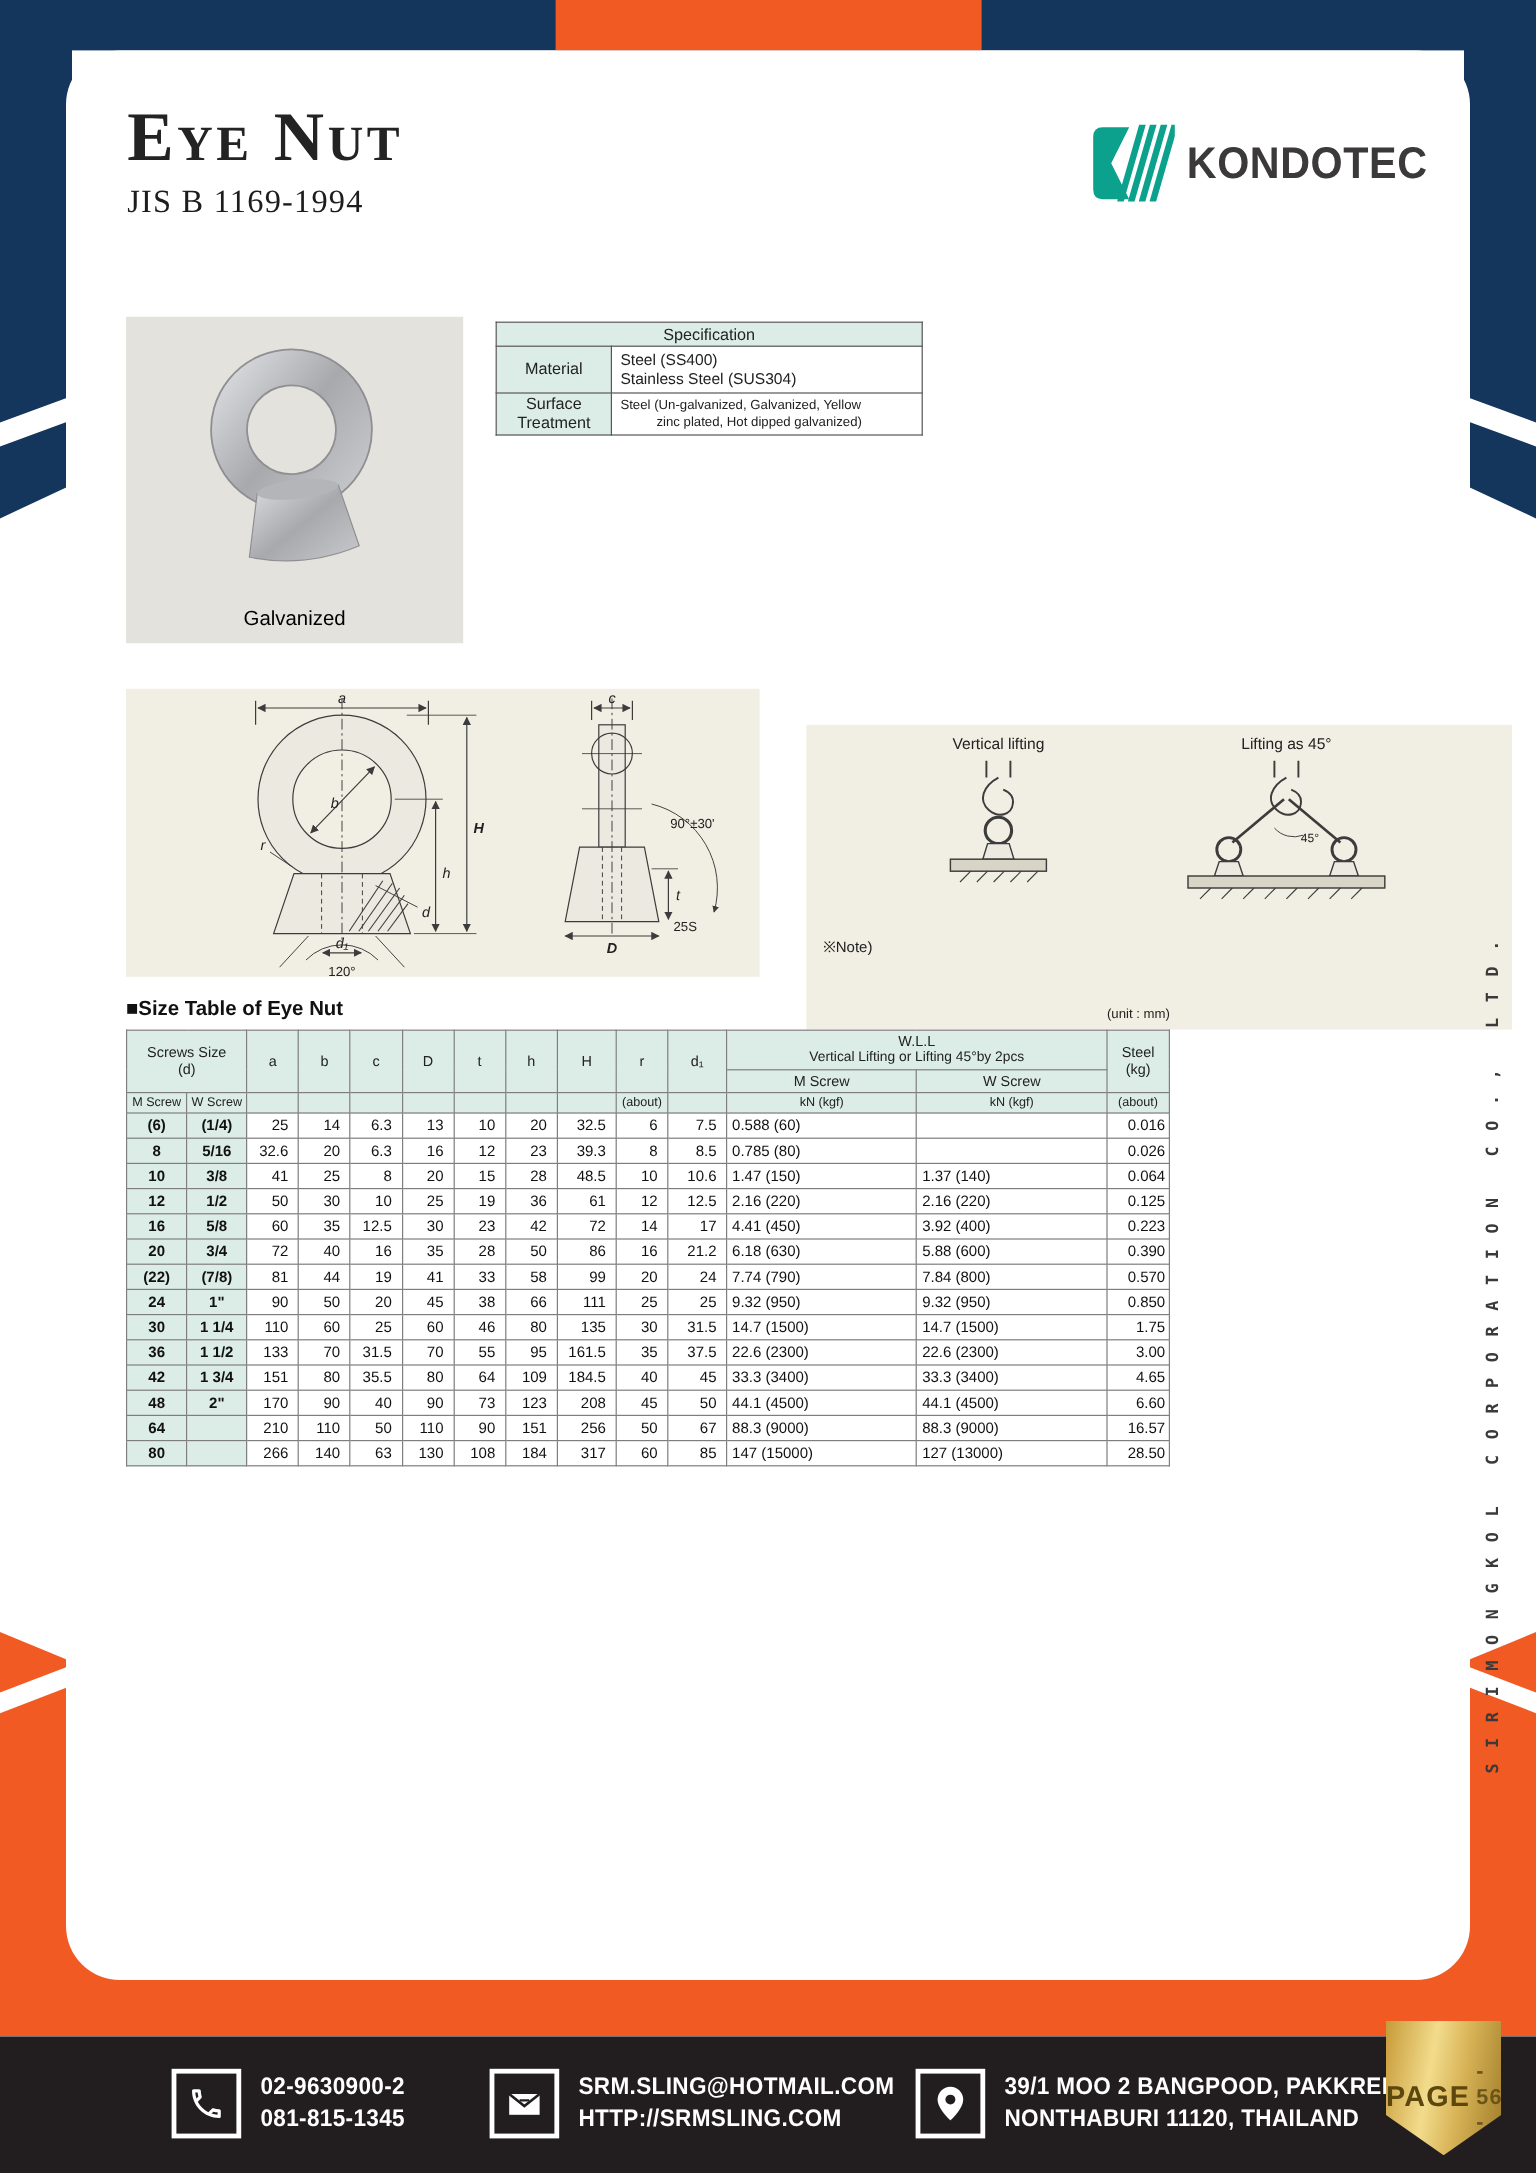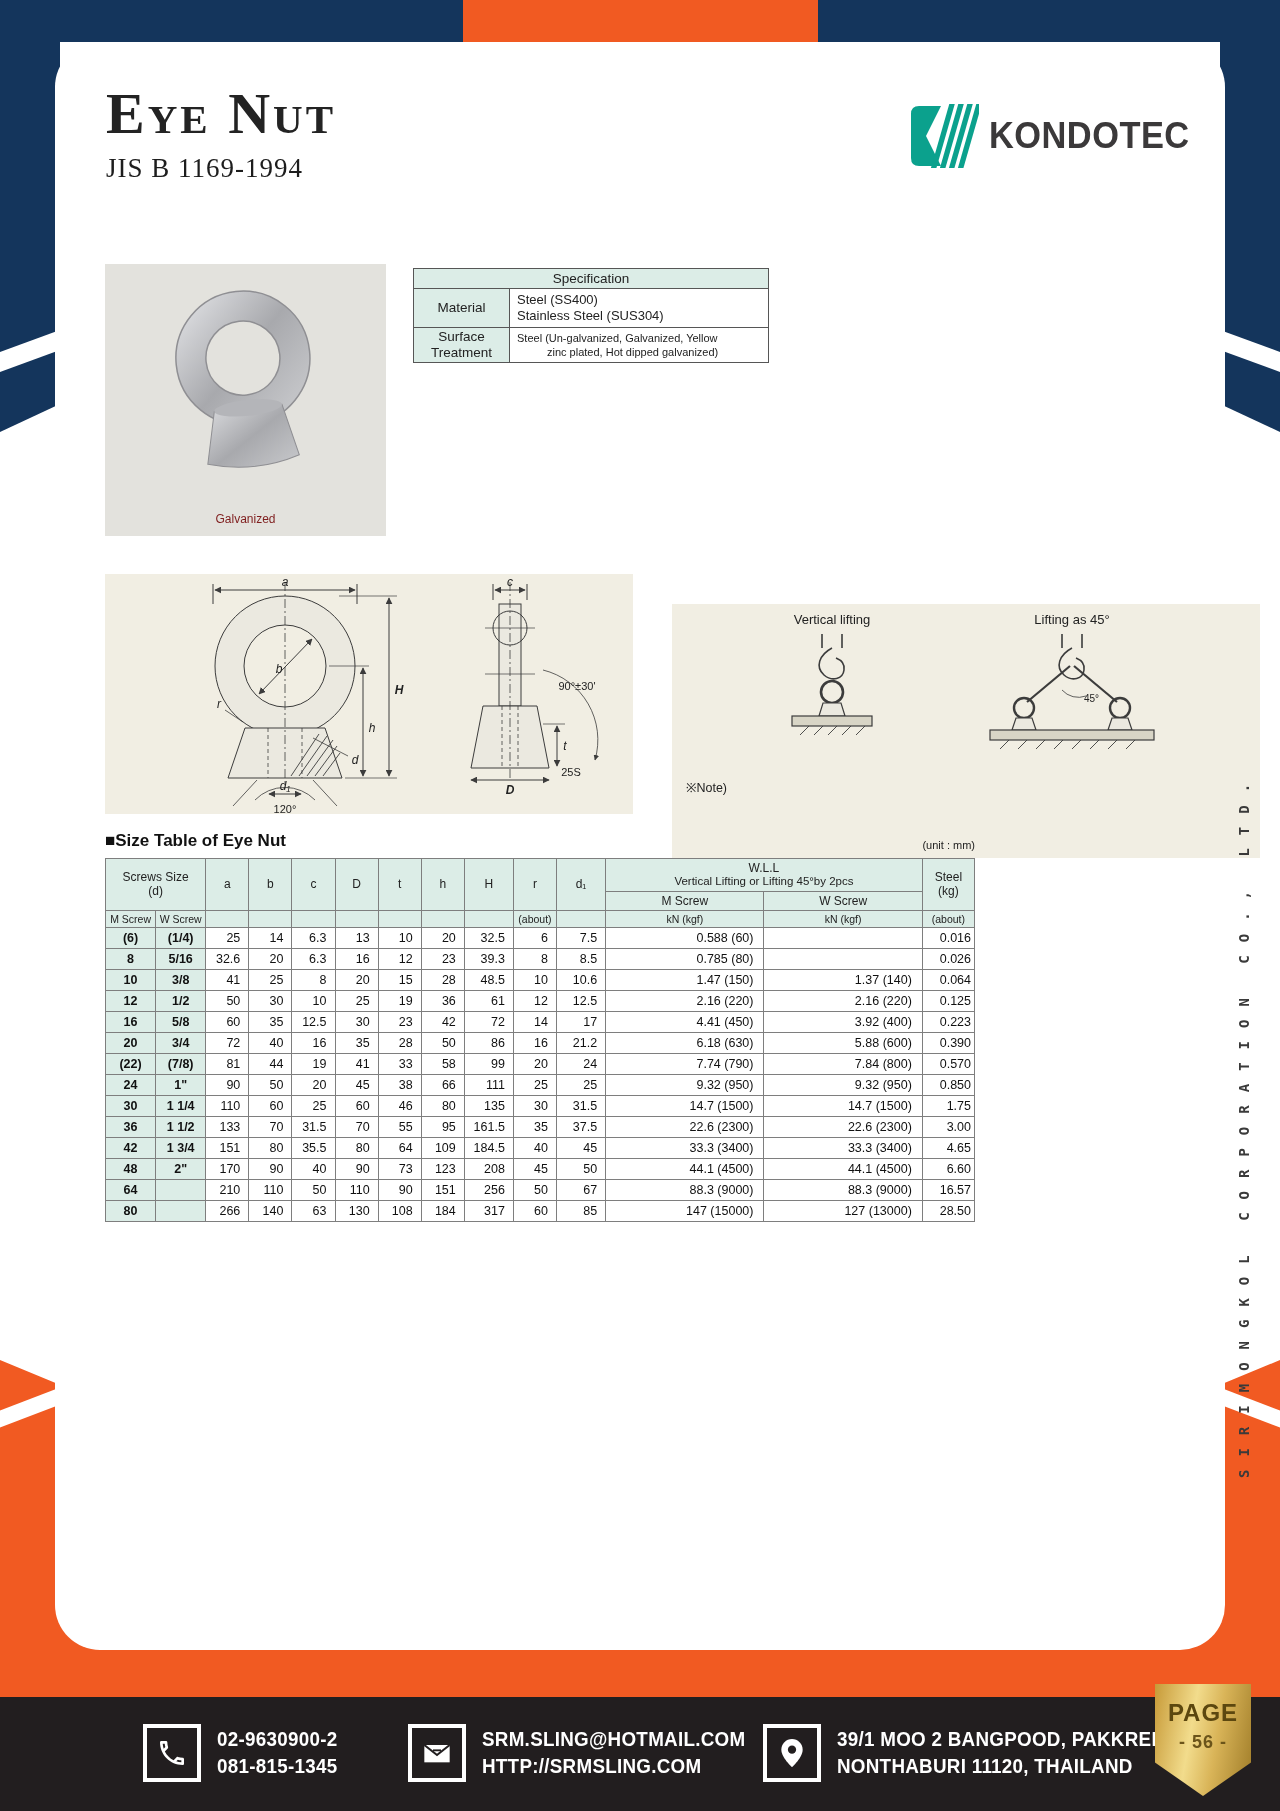--- a/index.html
+++ b/index.html
@@ -28,21 +28,21 @@
   
   .title-block{position:absolute;left:106px;top:84px;color:#232323}
   .page-title{font-family:"Liberation Serif",serif;font-variant:small-caps;font-weight:600;font-size:58px;letter-spacing:3px;line-height:1.05}
   .standard{font-family:"Liberation Serif",serif;font-size:27px;letter-spacing:1px;margin-top:8px;color:#1d1d1d}
   .logo{position:absolute;left:903px;top:98px;display:flex;align-items:center;gap:10px}
   .logo-text{font-size:37px;font-weight:800;color:#3b393a;letter-spacing:.5px;transform:scaleX(.93);transform-origin:left center}
 
   
   .photo{position:absolute;left:105px;top:264px;width:281px;height:272px;background:var(--photo-gray)}
   .photo svg{position:absolute;left:40px;top:14px}
-  .photo-caption{position:absolute;bottom:10px;width:100%;text-align:center;font-size:12px;color:#7f1d1d}
+  .photo-caption{position:absolute;bottom:10px;width:100%;text-align:center;font-size:17px;color:#000000}
 
   
   .spec{position:absolute;left:413px;top:268px;width:356px}
   .spec table{border-collapse:collapse;width:100%;font-size:13px;color:#222}
   .spec td{border:1px solid #565656}
   .spec .spec-head td{background:var(--table-teal);text-align:center;padding:2px;font-size:13.5px}
   .spec .spec-label{background:var(--table-teal);text-align:center;width:96px;font-size:13.5px;line-height:1.2}
   .spec .spec-val{padding:3px 7px;line-height:1.22}
   .spec .small{font-size:11px;line-height:1.3}
   .spec .indent{padding-left:30px}
@@ -63,38 +63,38 @@
   .unit-note{font-size:11px;color:#222}
   .size{position:absolute;left:105px;top:858px;width:870px}
   .size table{border-collapse:collapse;width:100%;font-size:12.5px;color:#111;table-layout:fixed}
   .size th,.size td{border:1px solid #7e7e7e}
   .size thead th{background:var(--table-teal);font-weight:normal;font-size:12px;line-height:1.18;padding:2px 1px;color:#222}
   .size thead .sub{font-size:10.5px}
   .size thead .wll2{font-size:11.5px}
   .size tbody td{padding:2.5px 4px;height:21px}
   .size td.screw{background:var(--table-teal);font-weight:bold;text-align:center;padding:2.5px 1px}
   .size td.dim{text-align:right;padding-right:8px}
-  .size td.wll{text-align:right;padding-right:10px}
+  .size td.wll{padding-right:10px}
   .size td.wt{text-align:right;padding-right:3px}
 
   
   .side-text{position:absolute;left:1236px;top:468px;height:1010px;writing-mode:vertical-rl;transform:rotate(180deg);
     font-family:"DejaVu Sans Mono",monospace;font-size:14px;font-weight:700;letter-spacing:13px;color:#3a3a3a;white-space:nowrap;z-index:2}
 
   
   .footer{position:absolute;left:0;top:1697px;width:1280px;height:114px;background:var(--footer-black);z-index:3}
   .f-item{position:absolute;top:27px;display:flex;gap:16px;align-items:center}
   .f-phone{left:143px}.f-mail{left:408px}.f-pin{left:763px}
   .icon-box{width:58px;height:58px;border:4px solid #fff;display:flex;align-items:center;justify-content:center;flex:none}
   .f-text{color:#fff;font-weight:700;font-size:20px;line-height:1.34;letter-spacing:.3px;transform:scaleX(.94);transform-origin:left center;white-space:nowrap}
 
   .ribbon{position:absolute;left:1155px;top:1684px;width:96px;height:112px;z-index:4;
     background:linear-gradient(100deg,#c79a38 0%,#f2dc8c 38%,#d9b458 62%,#9f7c28 100%);
     clip-path:polygon(0 0,100% 0,100% 70%,50% 100%,0 70%);
-    display:flex;flex-direction:column;align-items:center;padding-top:15px;gap:5px}
+    display:flex;flex-direction:row;align-items:center;padding-top:15px;gap:5px}
   .ribbon .pl{font-weight:800;font-size:24px;color:#5c470f;letter-spacing:1px}
   .ribbon .pn{font-weight:700;font-size:18px;color:#6b541a;letter-spacing:1px}
 </style>
 </head>
 <body>
 
 <div id="page">
 
   <div class="top-band">
     <div class="top-band-orange"></div>

